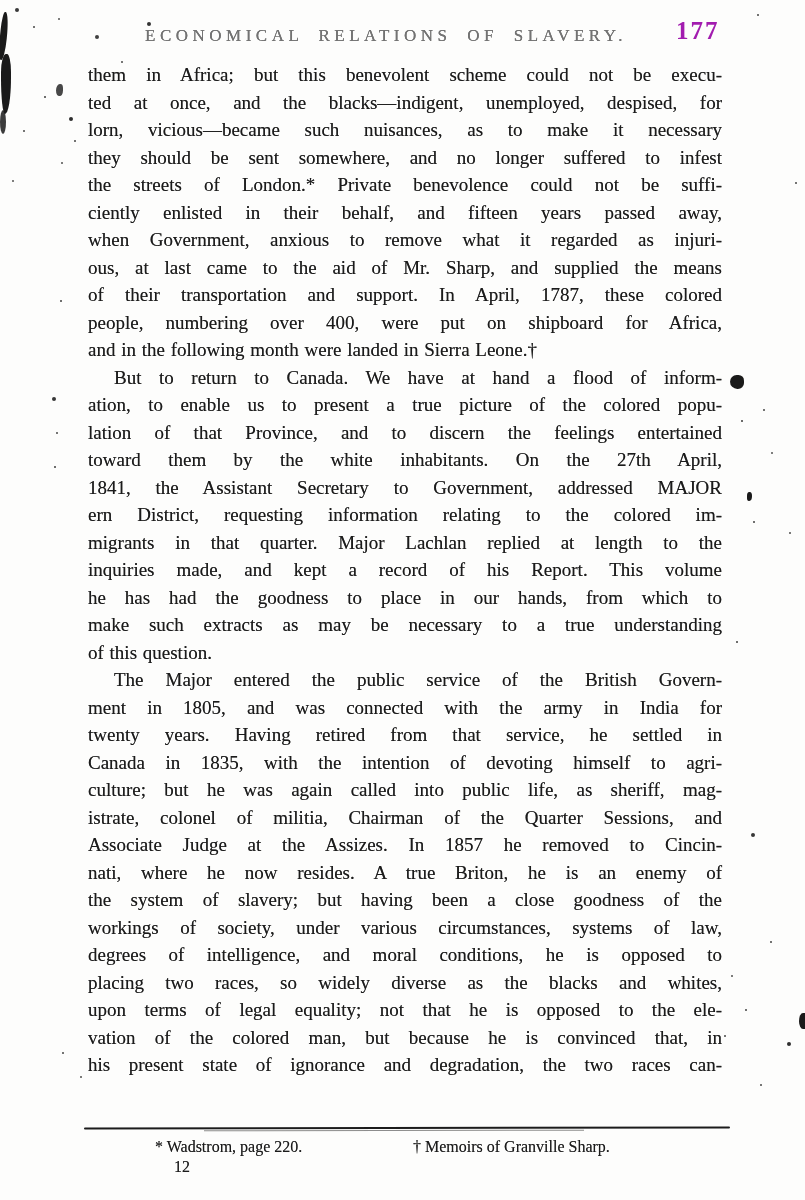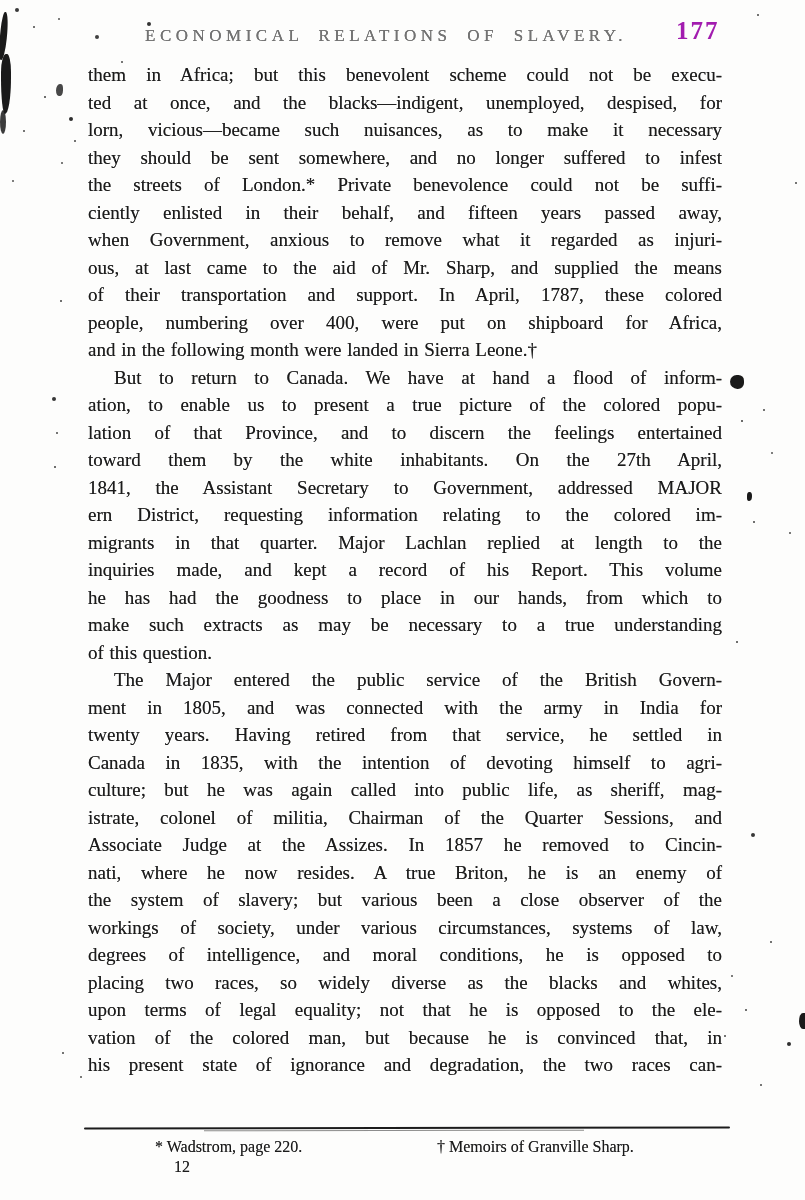--- a/index.html
+++ b/index.html
@@ -54,21 +54,21 @@
   .footnote-rule::after {
     content: ""; position: absolute; top: 3px; left: 120px; width: 380px; height: 1px;
     background: rgba(30,30,30,0.5);
   }
   .footnote-left {
     position: absolute; top: 1138px; left: 155px;
     font-size: 16px; text-shadow: 0 0 0.4px rgba(0,0,0,0.5);
   }
   .footnote-right {
     position: absolute; top: 1138px; left: 413px;
-    font-size: 16px; text-shadow: 0 0 0.4px rgba(0,0,0,0.5); margin-left: 24px;
+    font-size: 16px; text-shadow: 0 0 0.4px rgba(0,0,0,0.5);
   }
   .signature-number {
     position: absolute; top: 1158px; left: 174px;
     font-size: 16px; text-shadow: 0 0 0.4px rgba(0,0,0,0.5);
   }
 
   
   .artifact { position: absolute; background: #1a1a1a; }
   .ink-streak-a { left: 0; top: 12px; width: 7px; height: 48px; border-radius: 40% 60% 50% 50%; transform: rotate(6deg); }
   .ink-streak-b { left: 1px; top: 54px; width: 10px; height: 60px; border-radius: 50% 40% 60% 40% / 30% 30% 60% 60%; }
@@ -134,21 +134,21 @@
 
     <div class="paragraph">
       <span class="line indent">The Major entered the public service of the British Govern-</span>
       <span class="line">ment in 1805, and was connected with the army in India for</span>
       <span class="line">twenty years. Having retired from that service, he settled in</span>
       <span class="line">Canada in 1835, with the intention of devoting himself to agri-</span>
       <span class="line">culture; but he was again called into public life, as sheriff, mag-</span>
       <span class="line">istrate, colonel of militia, Chairman of the Quarter Sessions, and</span>
       <span class="line">Associate Judge at the Assizes. In 1857 he removed to Cincin-</span>
       <span class="line">nati, where he now resides. A true Briton, he is an enemy of</span>
-      <span class="line">the system of slavery; but various been a close observer of the</span>
+      <span class="line">the system of slavery; but having been a close goodness of the</span>
       <span class="line">workings of society, under various circumstances, systems of law,</span>
       <span class="line">degrees of intelligence, and moral conditions, he is opposed to</span>
       <span class="line">placing two races, so widely diverse as the blacks and whites,</span>
       <span class="line">upon terms of legal equality; not that he is opposed to the ele-</span>
       <span class="line">vation of the colored man, but because he is convinced that, in</span>
       <span class="line">his present state of ignorance and degradation, the two races can-</span>
     </div>
 
   </div>
 

